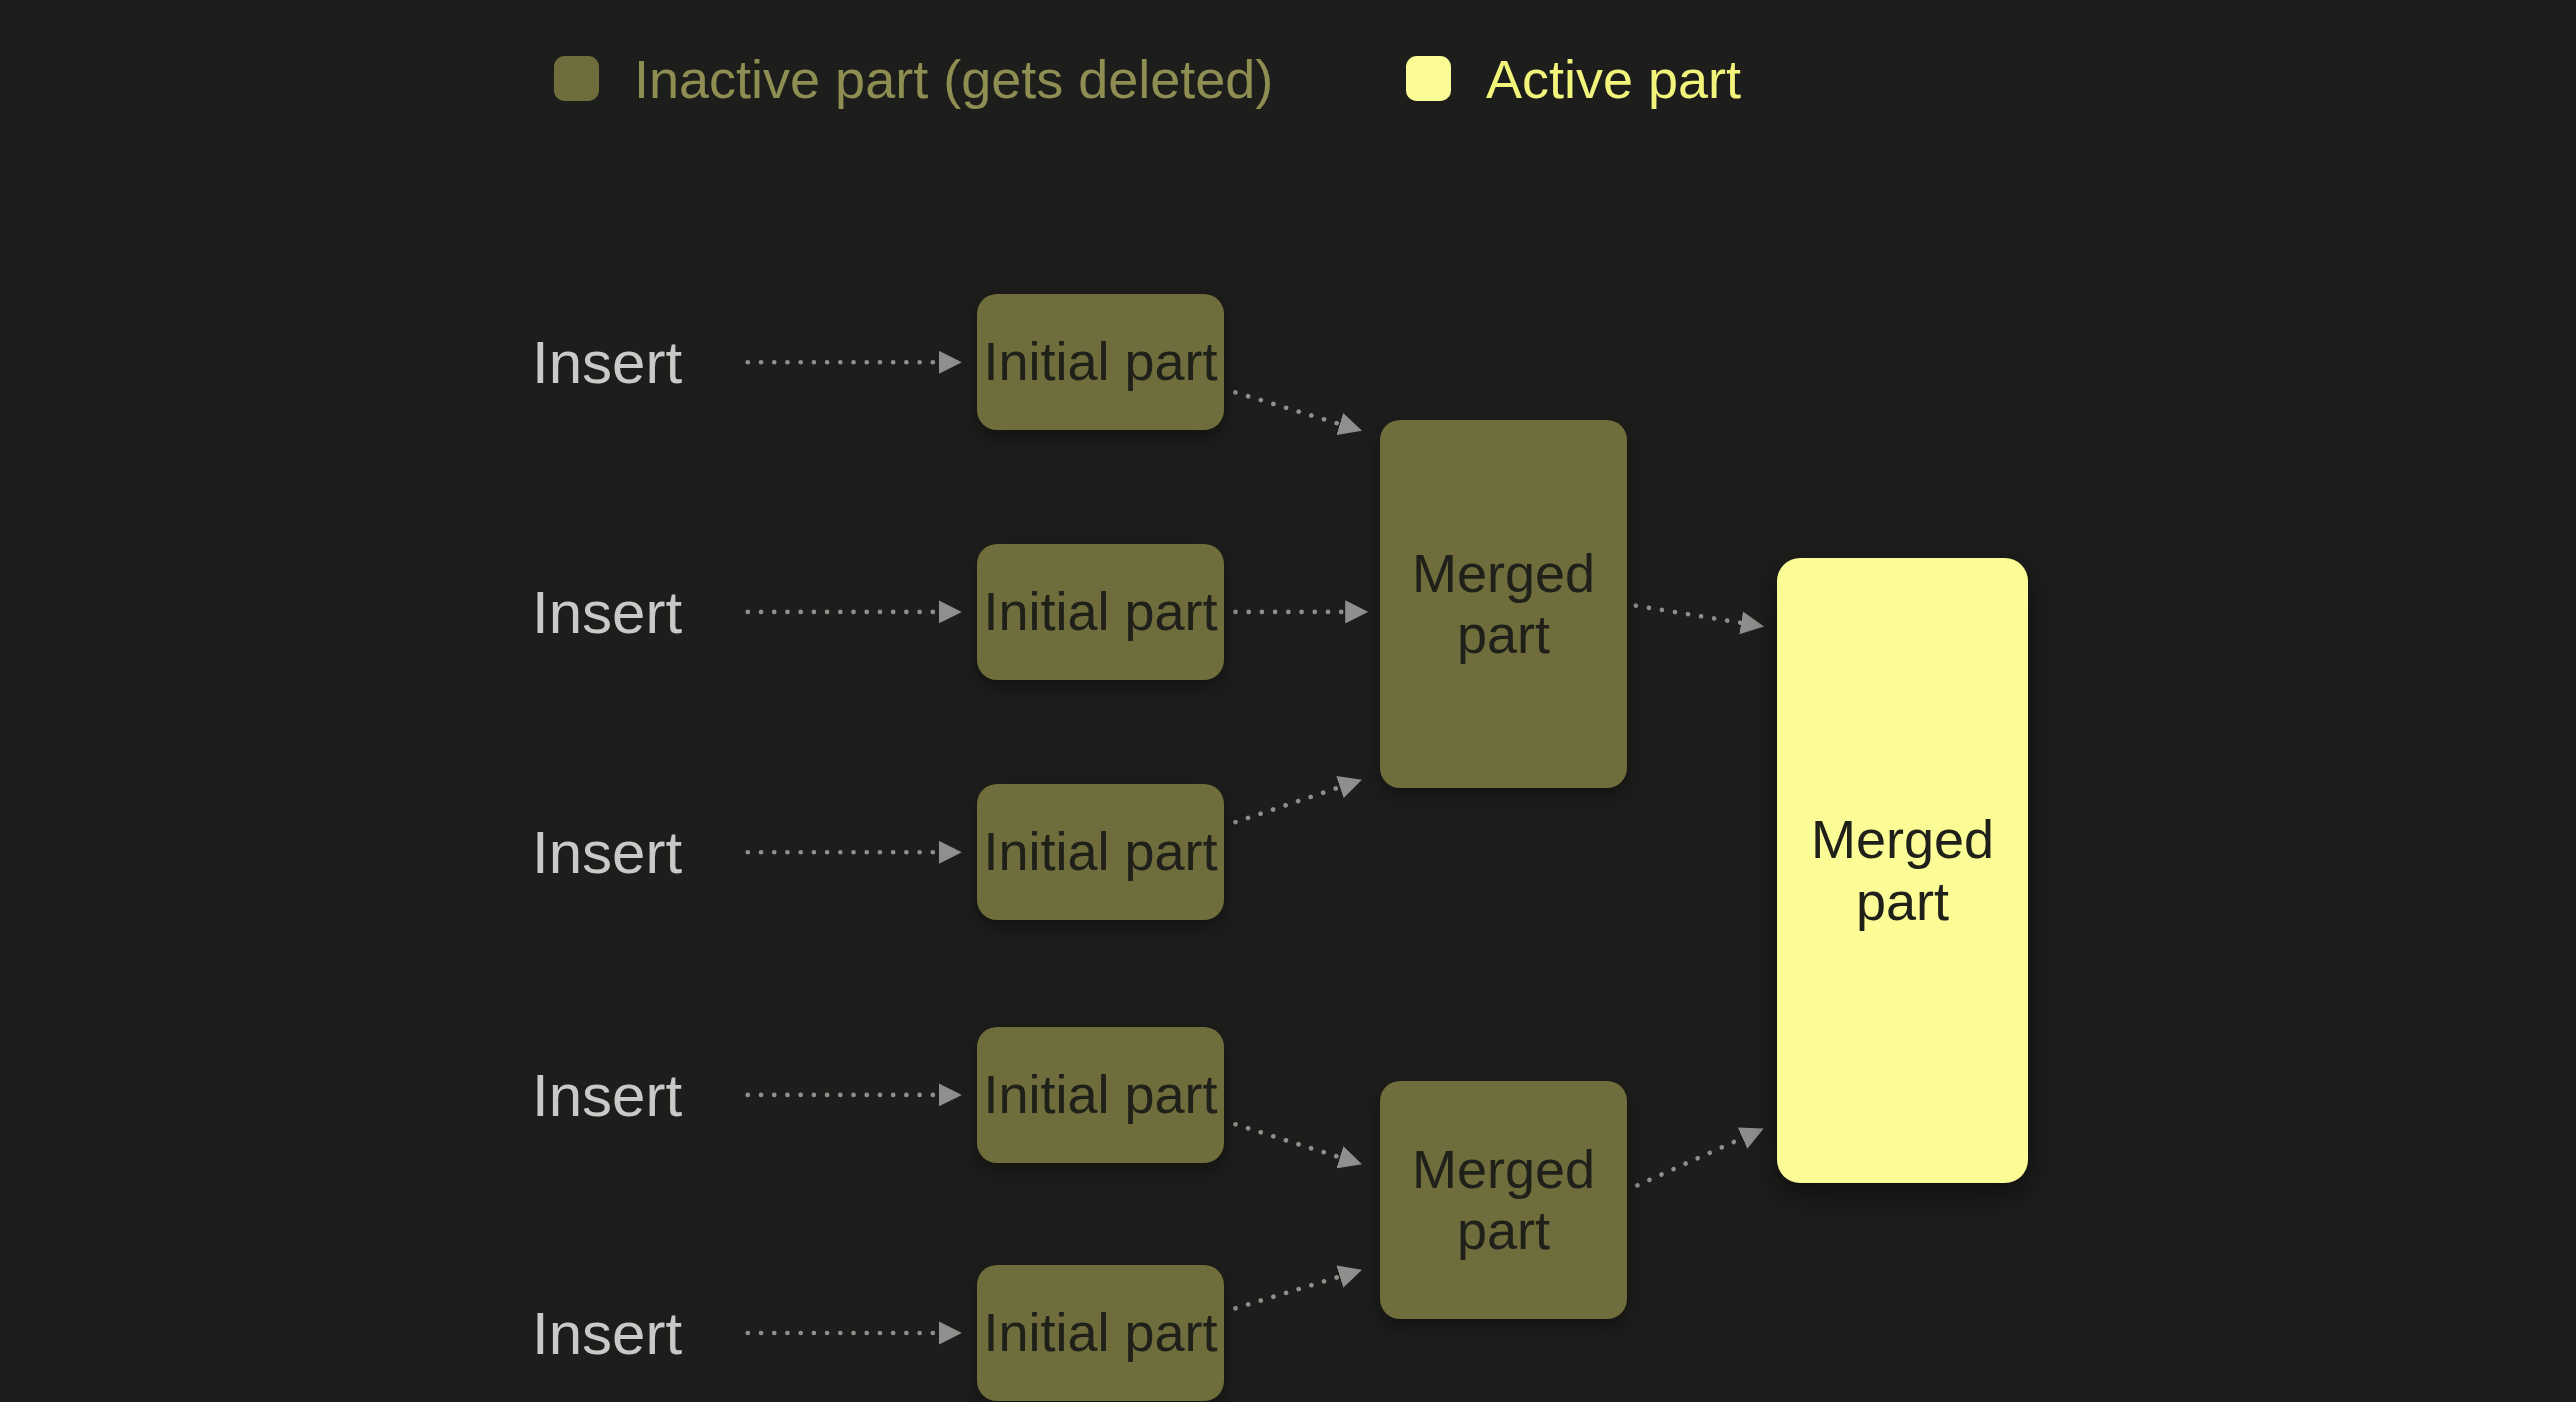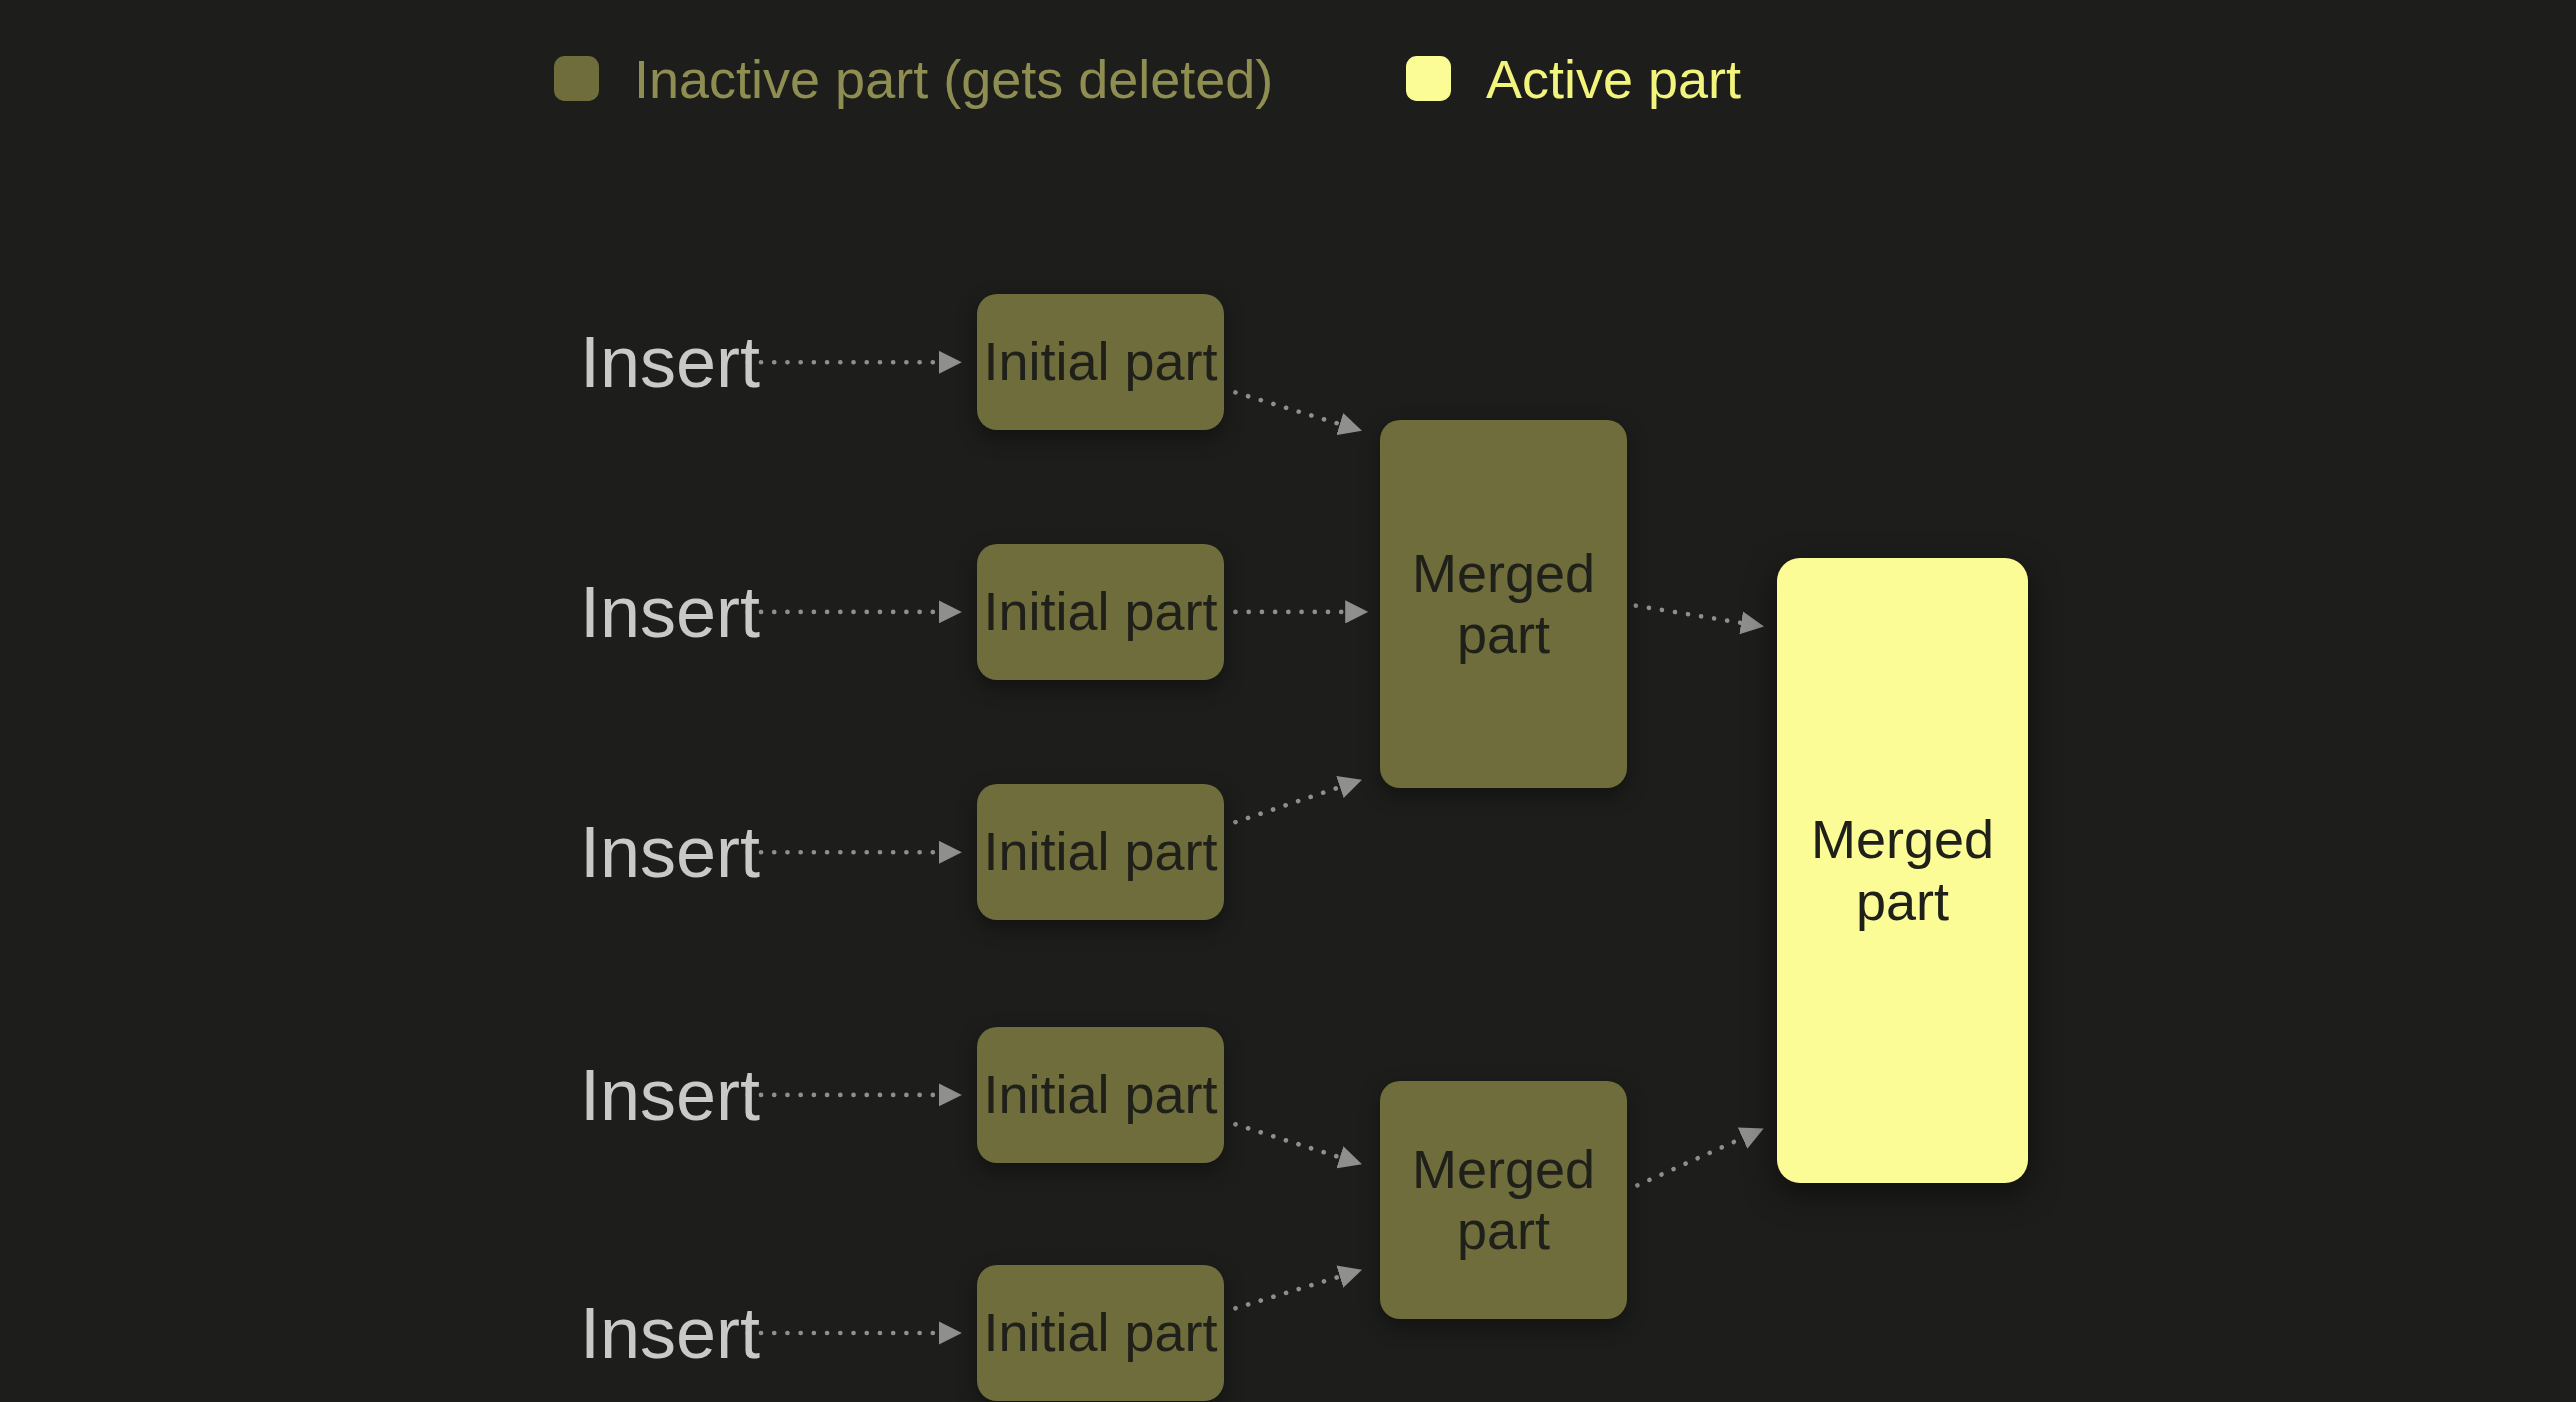--- a/index.html
+++ b/index.html
@@ -27,22 +27,22 @@
     display:flex;align-items:center;gap:35px;
   }
   .swatch{width:45px;height:45px;border-radius:10.8px;flex:0 0 auto;}
   .swatch.inactive{background:var(--inactive-fill);}
   .swatch.active{background:var(--active-fill);}
   .legend-text{font-size:54px;line-height:1;white-space:nowrap;}
   .legend-text.inactive{color:var(--legend-inactive-text);}
   .legend-text.active{color:var(--legend-active-text);}
   
   .insert-label{
-    position:absolute;left:580px;width:201px;height:85px;
-    font-size:72px;line-height:85px;
+    position:absolute;left:532px;width:201px;height:85px;
+    font-size:60px;line-height:85px;
     color:var(--insert-text);
     white-space:nowrap;
   }
   
   .node{
     position:absolute;
     display:flex;align-items:center;justify-content:center;
     text-align:center;
     font-size:54px;line-height:1.13;
     color:var(--node-text);

